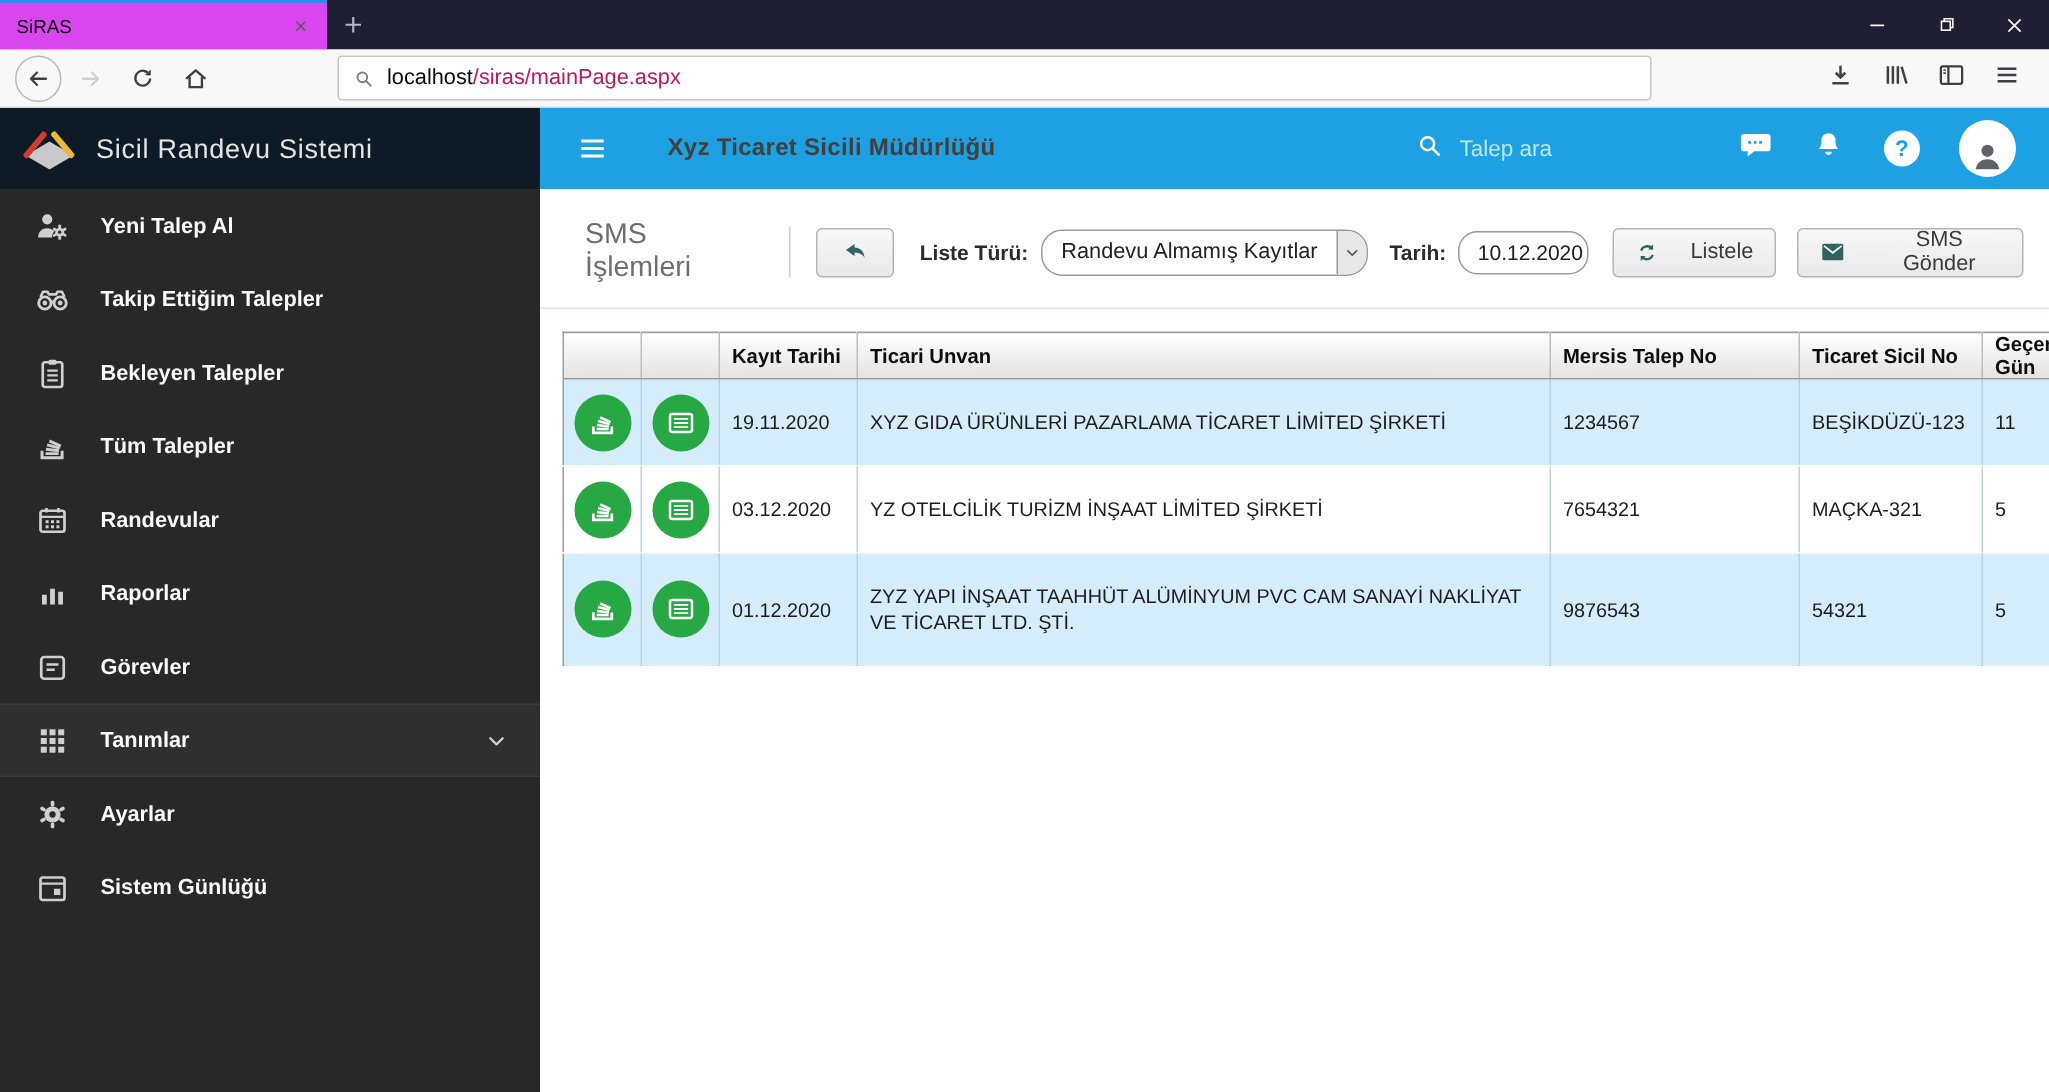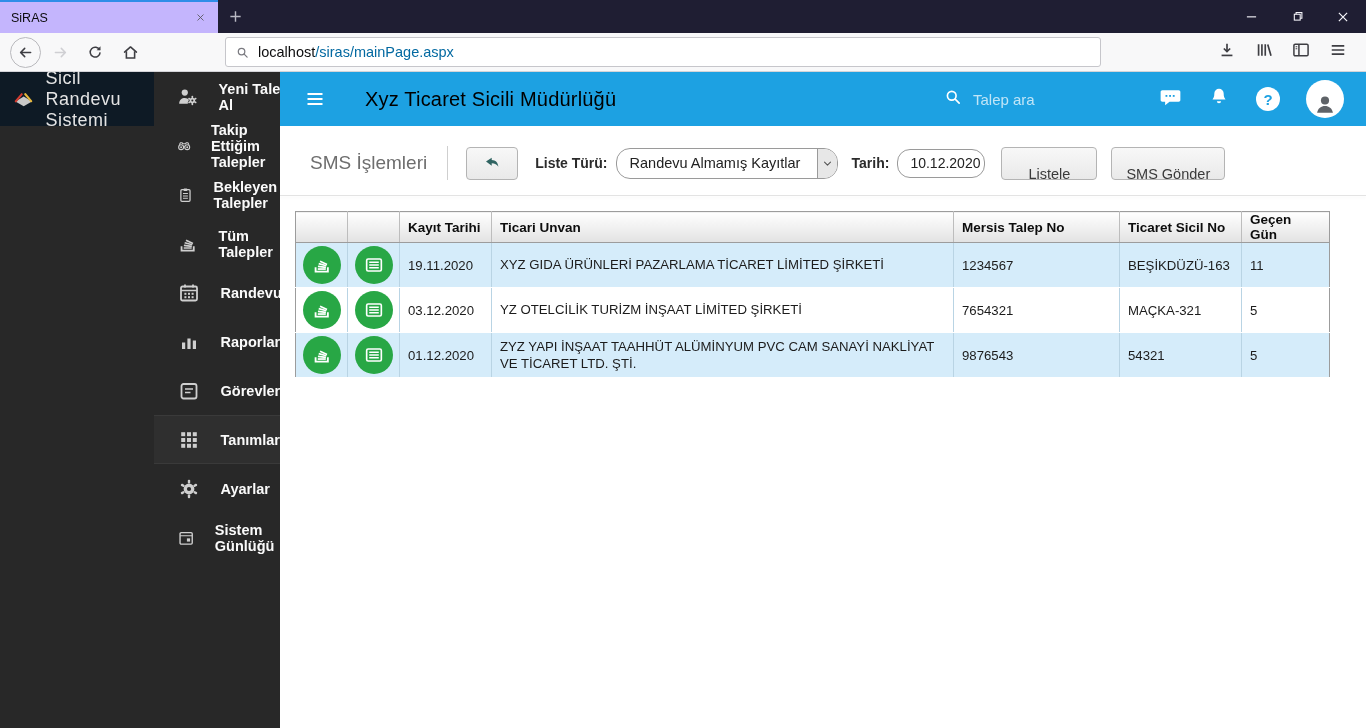--- a/index.html
+++ b/index.html
@@ -2,90 +2,90 @@
 <html style="--accent: #1da1e2; --titlebar: #1f1e33; --tab-line: #2e8de8; --sidebar-bg: #282828; --brand-bg: #0e1a25; --green: #28a745; --row-alt: #d5ecfa; --icon-teal: #2f6361;"><head>
 <meta charset="utf-8">
 <style>
   * { margin:0; padding:0; box-sizing:border-box; }
   html,body { width:1366px; height:728px; overflow:hidden;
     font-family:"Liberation Sans","DejaVu Sans",sans-serif; }
   .window { width:1366px; height:728px; display:flex; flex-direction:column; background:#fff; }
 
   
   .titlebar { height:33px; background:var(--titlebar,#1f1e33); display:flex; align-items:stretch; flex:0 0 auto; }
-  .tab { width:218px; background:#c4b5fd; border-top:2px solid var(--tab-line,#2e8de8);
+  .tab { width:218px; background:#d946ef; border-top:2px solid var(--tab-line,#2e8de8);
     display:flex; align-items:center; padding:0 9px 0 11px;gap:48px; }
   .tab-title { font-size:12.5px; color:#0c0c0d; flex:1; }
   .tab-close { width:18px; height:18px; display:flex; align-items:center; justify-content:center; color:#57575c; }
   .newtab { width:34px; display:flex; align-items:center; justify-content:center; color:#b9b9c3; }
   .win-controls { margin-left:auto; display:flex; align-items:stretch; }
   .win-btn { width:46px; display:flex; align-items:center; justify-content:center; color:#f6f6fb; }
   .ic { display:inline-block; }
 
   
   .navbar { height:39px; background:#f8f8f9; border-bottom:1px solid #d4d4d8;
     display:flex; align-items:center; padding:0 10px; flex:0 0 auto; }
   .nav-btn { width:32px; height:32px; display:flex; align-items:center; justify-content:center; color:#3e3e43; margin-right:3px; }
   .nav-btn.circled { border:1px solid #b9b9bd; border-radius:50%; width:31px; height:31px; }
   .nav-btn.disabled { color:#cfcfd3; }
   .urlbar { margin-left:76px; flex:0 1 876px; height:30px; background:#fff; border:1px solid #c6c6cb;
     border-radius:3px; display:flex; align-items:center; padding:0 9px; }
   .urlbar .mag { color:#7a7a80; margin-right:8px; display:flex; }
   .url-host { font-size:14.5px; color:#0c0c0d; }
-  .url-path { font-size:14.5px; color:#0369a1; }
+  .url-path { font-size:14.5px; color:#be185d; }
   .nav-right { margin-left:auto; display:flex; align-items:center; gap:17px; padding-right:8px; color:#3e3e43; }
 
   
   .app { flex:1; display:flex; min-height:0; }
-  .sidebar { width:280px; background:var(--sidebar-bg,#282828); display:flex; flex-direction:row; flex:0 0 auto; }
+  .sidebar { width:360px; background:var(--sidebar-bg,#282828); display:flex; flex-direction:column; flex:0 0 auto; }
   .brand { height:54px; background:var(--brand-bg,#0e1a25); display:flex; align-items:center; padding:0 14px; gap:12px; }
   .brand-text { color:#e4e4e4; font-size:18px; letter-spacing:.5px; }
   .side-item { height:49px; display:flex; align-items:center; padding:0 20px 0 23px; color:#cfcfcf; }
   .side-item.hl { background:#2f2f2f; border-top:1px solid #3a3a3a; border-bottom:1px solid #3a3a3a; }
   .side-label { color:#fafafa; font-size:14.5px; font-weight:700; margin-left:20px; }
   .chev { margin-left:auto; color:#cfcfcf; display:flex; }
 
   .main { flex:1; display:flex; flex-direction:column; min-width:0; }
   .appbar { height:54px; background:var(--accent,#1da1e2); display:flex; align-items:center; padding:0 22px 0 23px; flex:0 0 auto; }
   .hamburger { color:#fff; display:flex; margin-right:38px; }
-  .app-title { color:#000000; font-size:20px; font-weight:400; letter-spacing:.2px; }
+  .app-title { color:#404040; font-size:16px; font-weight:700; letter-spacing:.2px; }
   .appbar-right { margin-left:auto; display:flex; align-items:center; gap:26px; }
   .searchbox { display:flex; align-items:center; gap:10px; margin-right:40px; color:#fff; }
   .search-ph { color:rgba(255,255,255,.72); font-size:15px; width:120px; }
   .help-badge { width:24px; height:24px; border-radius:50%; background:#fff; color:var(--accent,#1da1e2);
     font-size:15px; font-weight:700; display:flex; align-items:center; justify-content:center; }
   .avatar { width:38px; height:38px; border-radius:50%; background:#fff; display:flex; align-items:flex-end; justify-content:center; overflow:hidden; }
 
   .content { flex:1; background:#fff; overflow:hidden; }
   .actionbar { display:flex; align-items:center; padding:20px 17px 15px 30px; }
   .ab-heading { font-size:19px; font-weight:400; color:#6e6e6e; }
   .vdiv { width:1px; height:34px; background:#cfcfcf; margin:0 18px 0 20px; }
   .btn { display:inline-flex; align-items:center; justify-content:center; gap:21px; height:33px;
     background:linear-gradient(#f8f8f8,#e9e9e9); border:1px solid #b4b4b4; border-radius:4px;
-    color:#3a3a3a; font-size:14.5px; padding:0 14px;flex-direction:column; }
+    color:#3a3a3a; font-size:14.5px; padding:0 14px; }
   .btn .ic { color:var(--icon-teal,#2f6361); }
   .btn-undo { width:52px; margin-right:17px; }
   .ab-label { font-size:14px; font-weight:700; color:#2b2b2b; margin-right:8px; white-space:nowrap; }
   .select { width:222px; height:31px; border:1px solid #9a9a9a; border-radius:14px; background:#fff;
     display:flex; align-items:center; overflow:hidden; margin-right:14px; }
   .select-value { flex:1; font-size:14.5px; color:#222; padding-left:13px; white-space:nowrap; }
   .select-btn { width:20px; align-self:stretch; background:#e7e7e7; border-left:1px solid #9a9a9a;
     display:flex; align-items:center; justify-content:center; color:#555; }
   .date-input { width:88px; height:29px; border:1px solid #9a9a9a; border-radius:13px; background:#fff;
     font-size:14px; color:#222; display:flex; align-items:center; padding-left:12px; margin-right:16px; }
   .btn-listele { margin-right:14px; min-width:96px; }
   .sep { border-top:1px solid #e3e3e3; box-shadow:0 2px 3px rgba(0,0,0,.05); }
 
   
   table { border-collapse:collapse; table-layout:fixed; width:1034px; margin:15px 0 0 15px;
     border:1px solid #9c9c9c; }
   thead th { height:27px; background:linear-gradient(#ffffff,#e2e2e2); font-size:13.5px; font-weight:700;
     color:#0d0d0d; text-align:left; padding:0 8px; border-right:1px solid #bdbdbd; border-bottom:1px solid #9c9c9c; }
   thead th:last-child { border-right:none; }
-  tbody td { font-size:13.2px; color:#1c1c1c; padding:0 8px; border-right:1px solid #b9d4e4;
+  tbody td { font-size:13.2px; color:#1c1c1c; padding:20px 8px; border-right:1px solid #b9d4e4;
     border-bottom:1px solid #fff; }
   tbody td:last-child { border-right:none; }
   tbody tr { height:44px; }
   tbody tr:nth-child(odd) { background:var(--row-alt,#d5ecfa); }
   td.c-icon { text-align:center; padding:3px 4px; }
   .gbtn { width:38px; height:38px; border-radius:50%; background:var(--green,#28a745);
     display:inline-flex; align-items:center; justify-content:center; color:#fff; vertical-align:middle; }
   .c-name { line-height:1.3; }
 </style>
 </head>
@@ -543,21 +543,21 @@
                     </svg>
                   </span></td>
     <td class="c-icon"><span class="gbtn">
                     <svg class="ic" width="22" height="22">
                       <use href="#icon-rows"></use>
                     </svg>
                   </span></td>
     <td>19.11.2020</td>
     <td class="c-name">XYZ GIDA ÜRÜNLERİ PAZARLAMA TİCARET LİMİTED ŞİRKETİ</td>
     <td>1234567</td>
-    <td>BEŞİKDÜZÜ-163</td>
+    <td>BEŞİKDÜZÜ-123</td>
     <td>11</td>
   </tr>
 
   <tr>
     <td class="c-icon"><span class="gbtn">
                     <svg class="ic" width="22" height="22">
                       <use href="#icon-stack"></use>
                     </svg>
                   </span></td>
     <td class="c-icon"><span class="gbtn">

